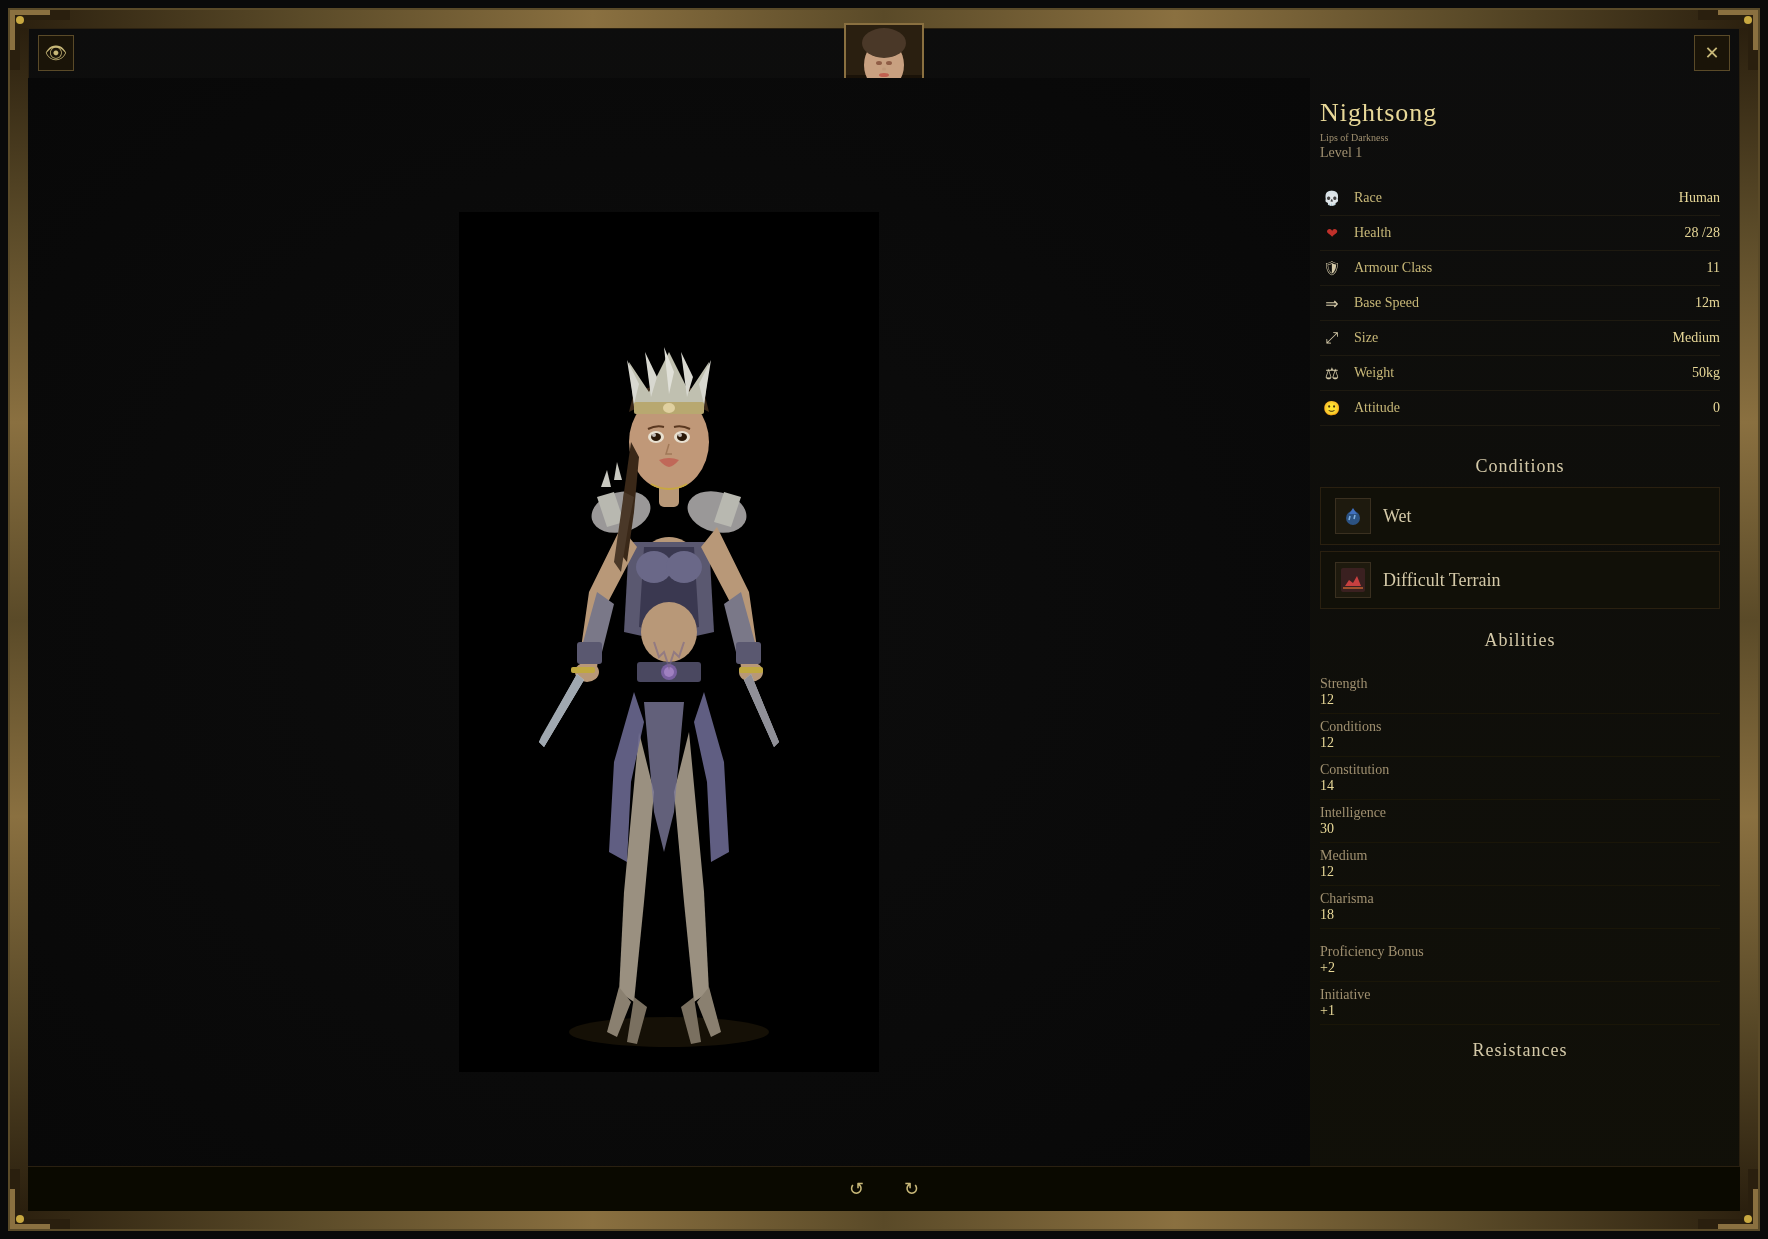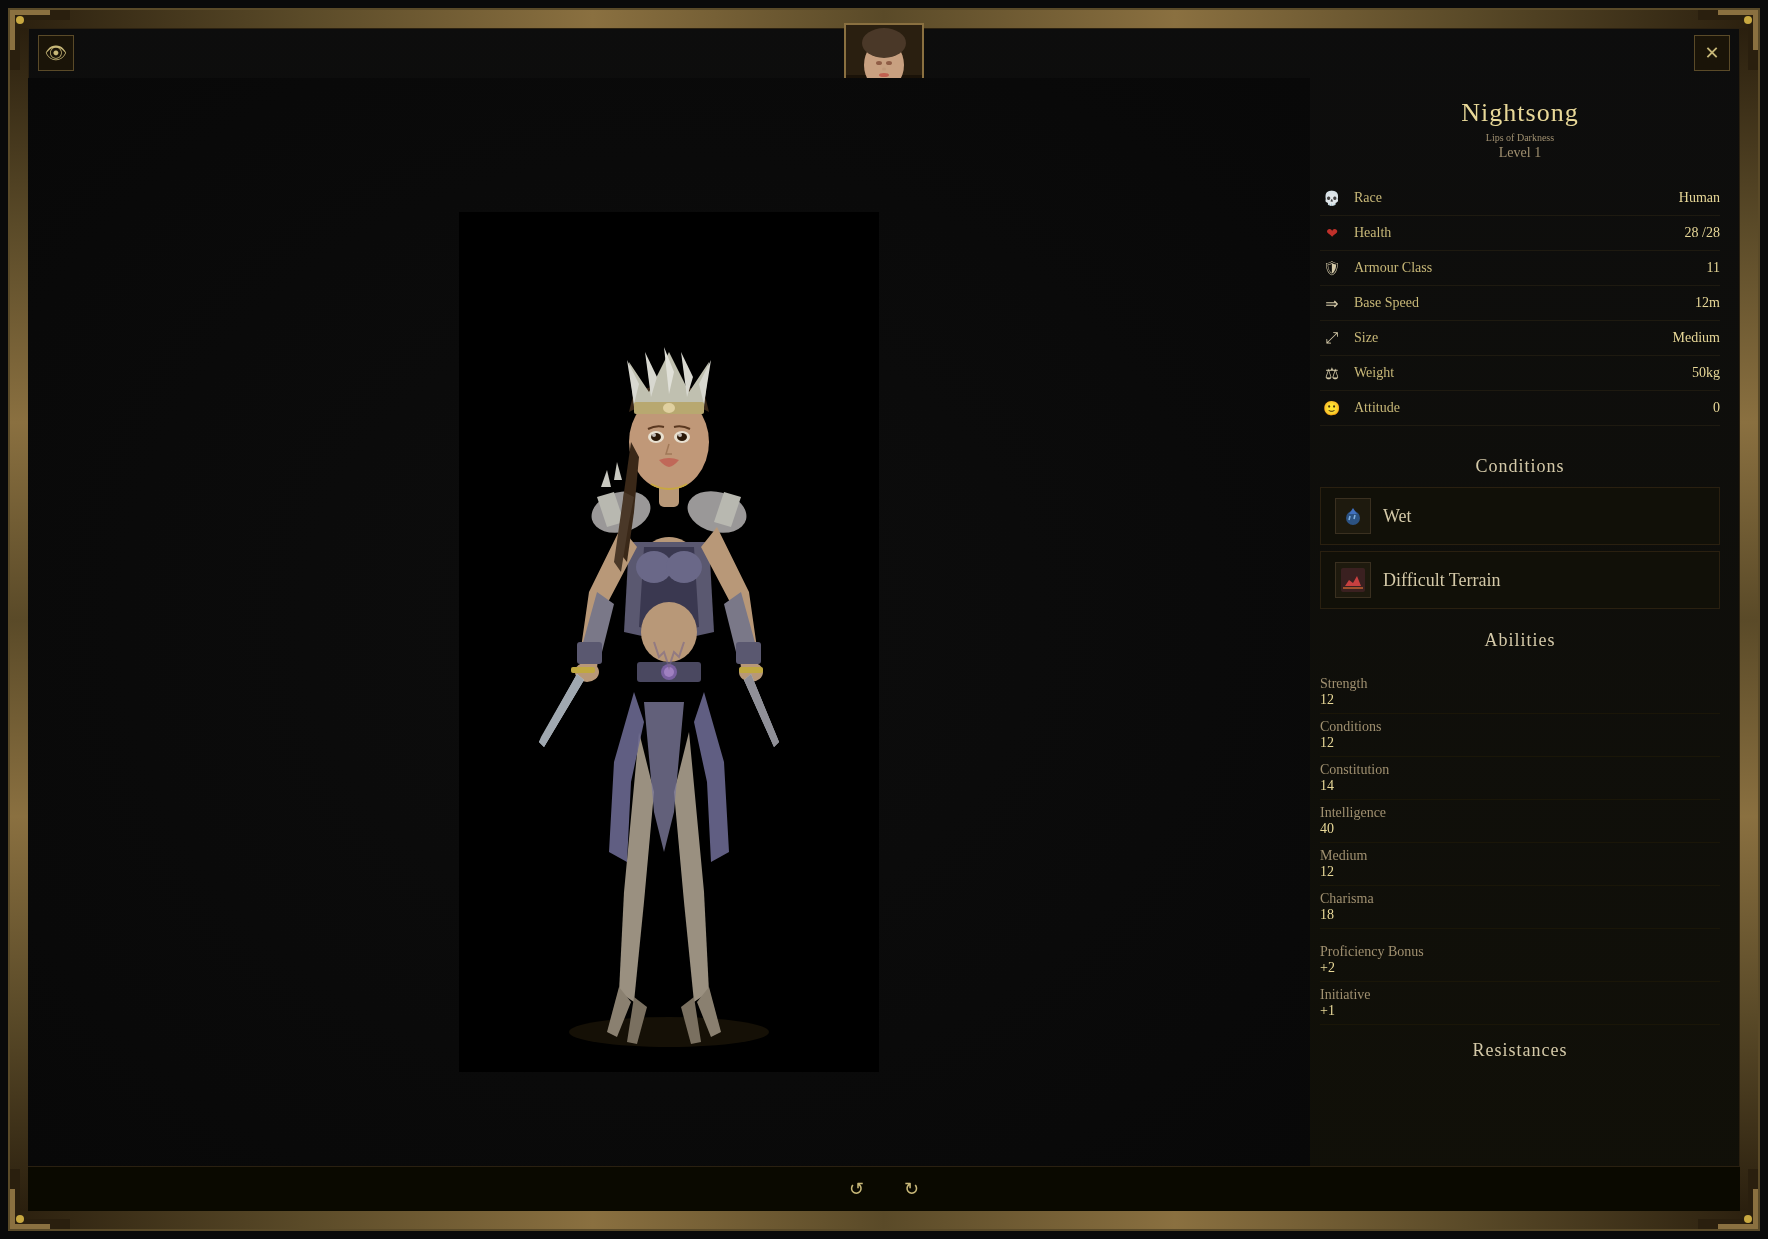--- a/index.html
+++ b/index.html
@@ -171,21 +171,20 @@
       padding: 20px 20px 20px 10px;
       display: flex;
       flex-direction: column;
       overflow-y: auto;
       scrollbar-width: thin;
       scrollbar-color: #5a4a28 #1a1408;
     }
 
     
     .character-header {
-      text-align: center;
       margin-bottom: 20px;
     }
 
     .character-name {
       font-size: 26px;
       color: #e8d898;
       font-weight: normal;
       letter-spacing: 1px;
       margin-bottom: 4px;
     }
@@ -627,21 +626,21 @@
           <div class="ability-row">
             <div class="ability-name">Conditions</div>
             <div class="ability-value">12</div>
           </div>
           <div class="ability-row">
             <div class="ability-name">Constitution</div>
             <div class="ability-value">14</div>
           </div>
           <div class="ability-row">
             <div class="ability-name">Intelligence</div>
-            <div class="ability-value">40</div>
+            <div class="ability-value">30</div>
           </div>
           <div class="ability-row">
             <div class="ability-name">Medium</div>
             <div class="ability-value">12</div>
           </div>
           <div class="ability-row">
             <div class="ability-name">Charisma</div>
             <div class="ability-value">18</div>
           </div>
 

